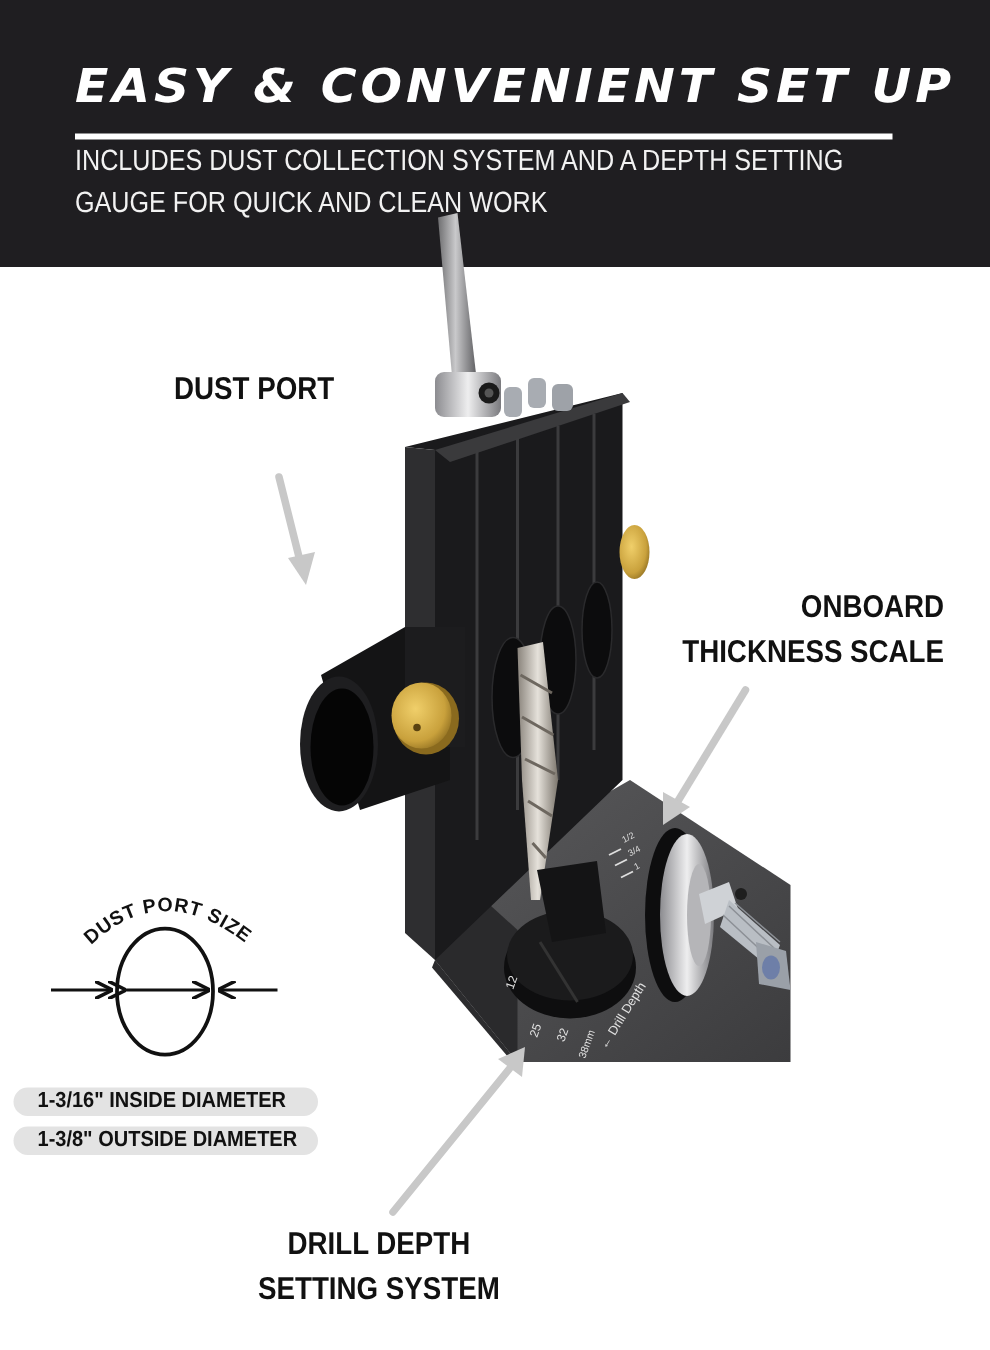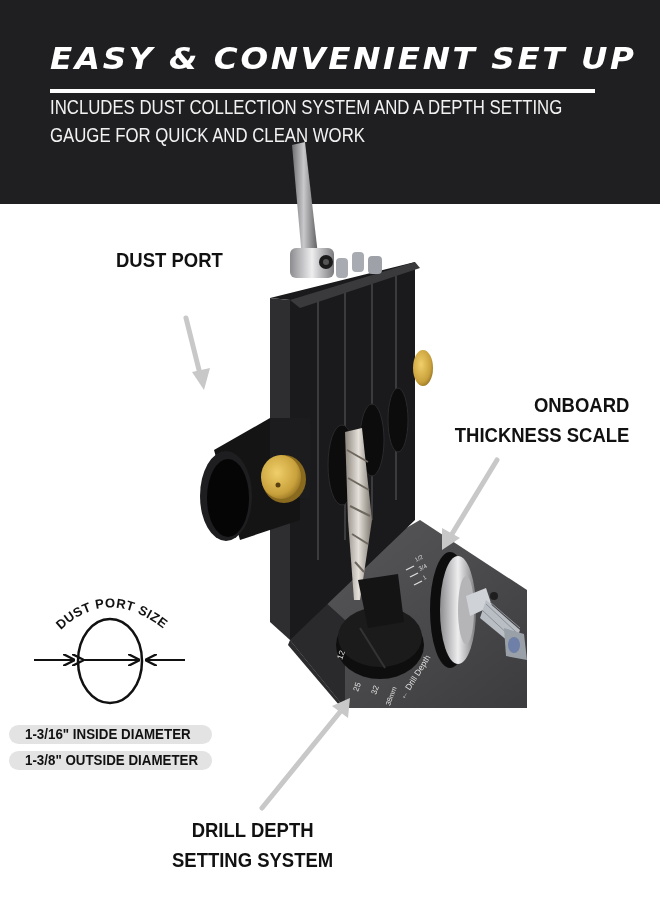--- a/index.html
+++ b/index.html
@@ -1,18 +1,18 @@
 <!DOCTYPE html>
 <html><head>
 <meta charset="utf-8">
 <style>
   html, body { margin:0; padding:0; }
   body { width:660px; height:900px; position:relative; overflow:hidden; background:#ffffff;
          font-family:"Liberation Sans", sans-serif; }
-  .header { position:absolute; left:0; top:0; width:660px; height:204px; background:#1f1e21; }
+  .header { position:absolute; left:0; top:0; width:660px; height:178px; background:#1f1e21; }
   .title { position:absolute; left:50px; top:40px; color:#ffffff; font-family:"DejaVu Sans", sans-serif;
            font-weight:bold; font-style:italic; font-size:31px; letter-spacing:2.5px; white-space:nowrap;
            transform:scaleX(1.05); transform-origin:left top; }
   .title-underline { position:absolute; left:50px; top:89px; width:545px; height:4px; background:#ffffff; }
   .subtitle { position:absolute; left:50px; top:93px; color:#f2f2f2; font-size:19.5px; line-height:28px;
               transform:scaleX(0.86); transform-origin:left top; white-space:nowrap; }
   .product { position:absolute; left:0; top:0; width:660px; height:900px; }
   .label { position:absolute; color:#111; font-weight:bold; font-size:21px; line-height:30px;
            transform:scaleX(0.88); white-space:nowrap; }
   .lbl-dust { left:116px; top:245px; transform-origin:left top; }

